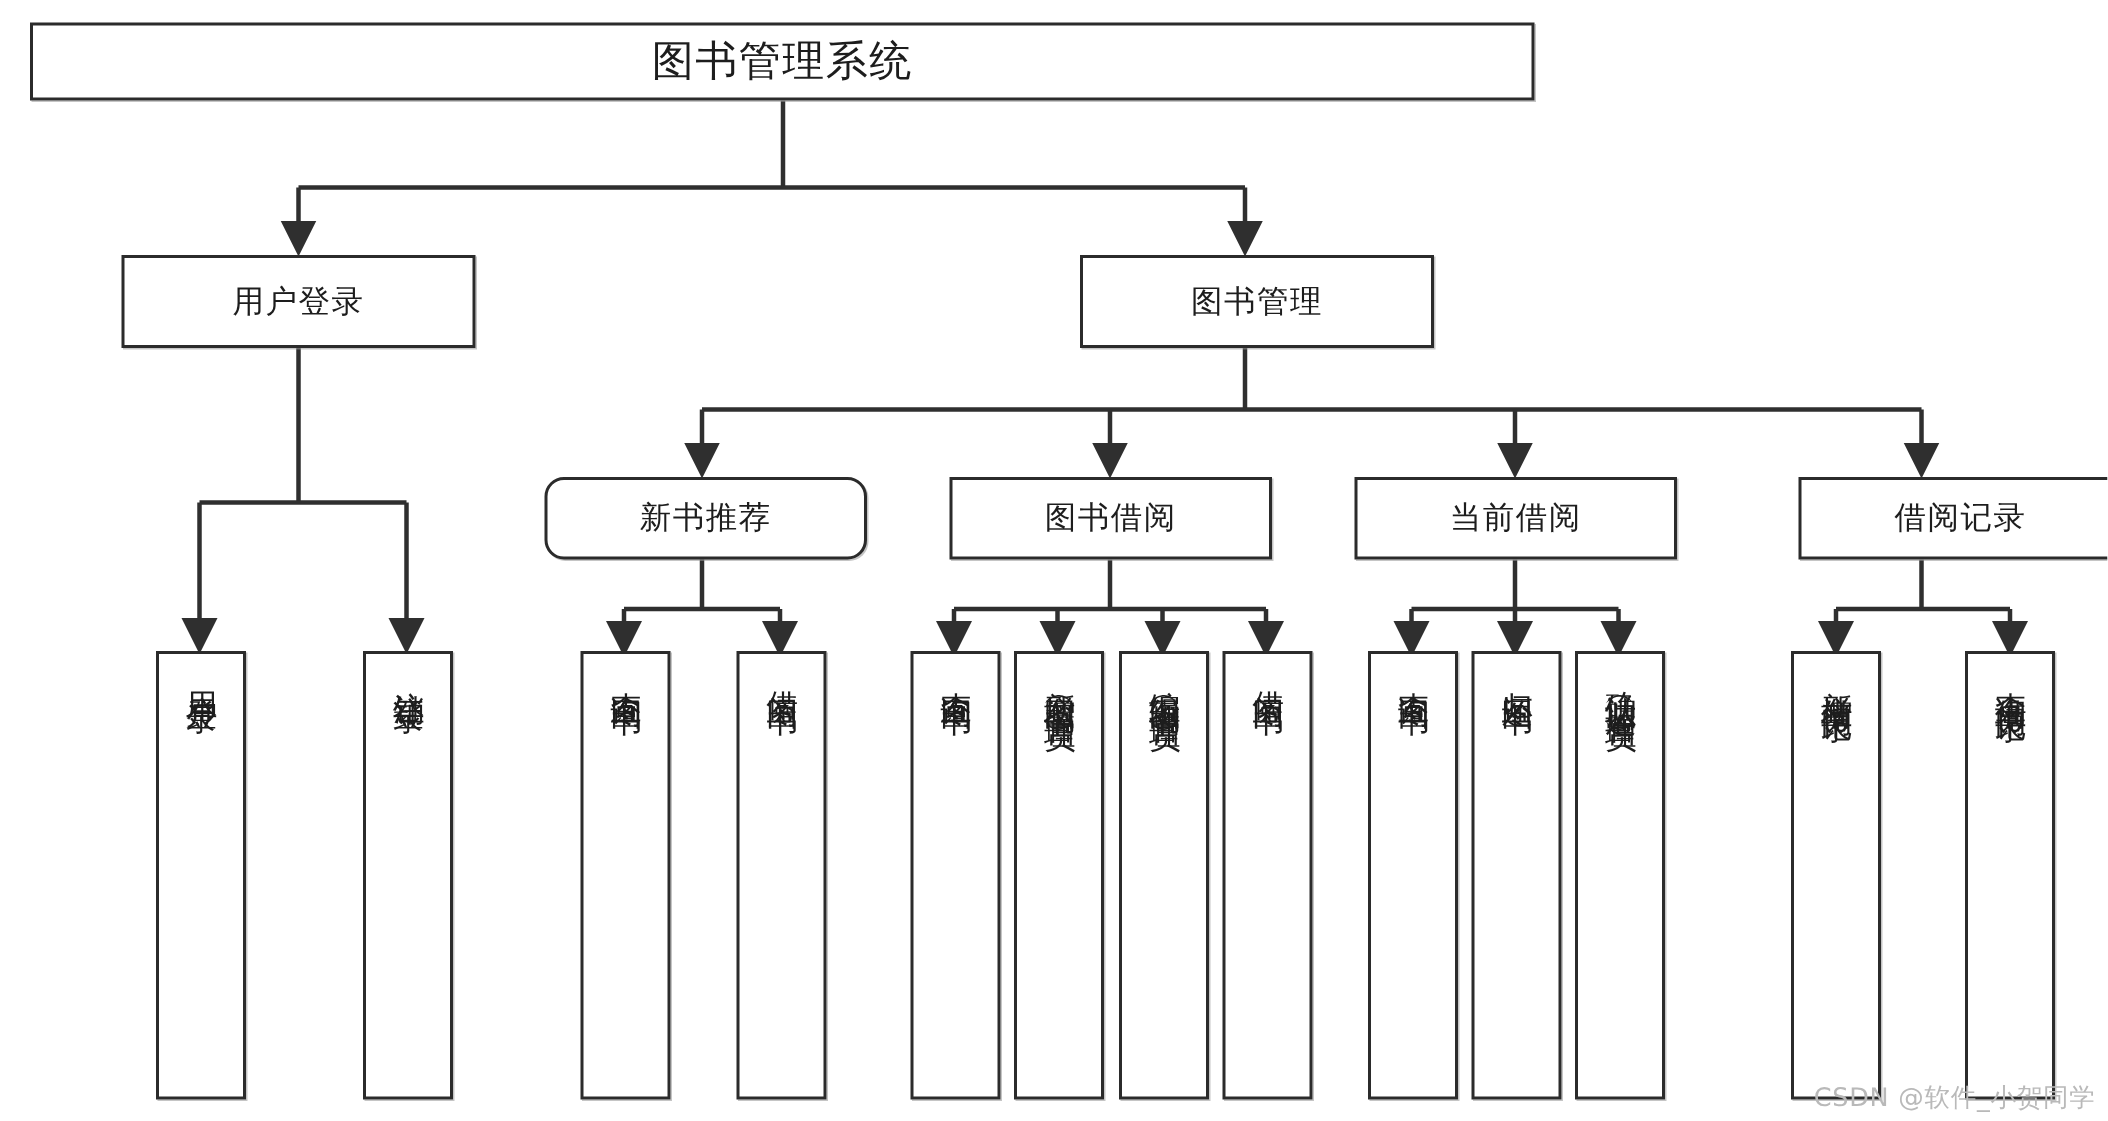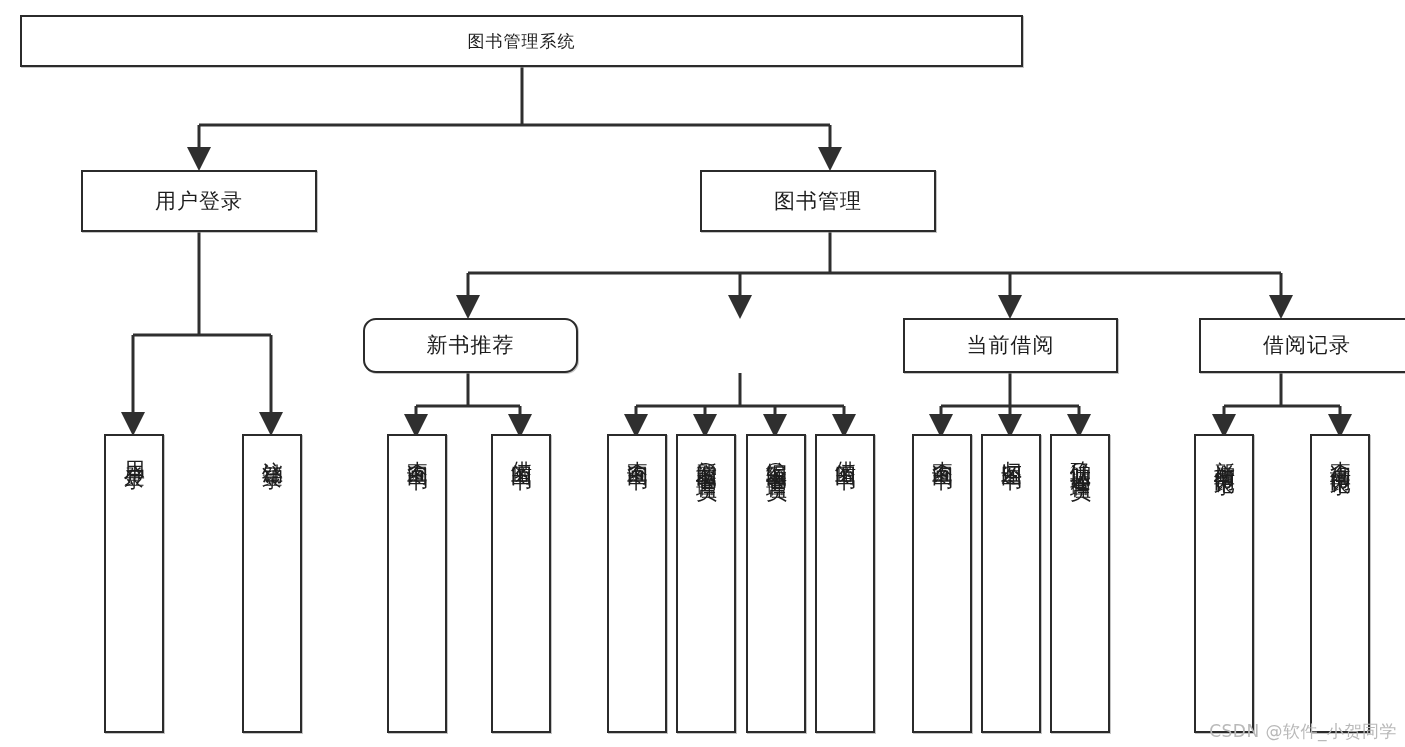--- a/index.html
+++ b/index.html
@@ -42,21 +42,21 @@
     text-align: center;
     line-height: 1.18;
     white-space: nowrap;
   }
   
   .node.h .label {
     font-size: 21px;
     letter-spacing: 1px;
   }
   .node.root .label {
-    font-size: 17px;
+    font-size: 28px;
     letter-spacing: 1px;
   }
   
   .node.v {
     align-items: flex-start;
     justify-content: center;
     padding-top: 8px;
   }
   .node.v .label {
     writing-mode: vertical-rl;
@@ -133,27 +133,30 @@
     </g>
   </svg>
 
   <div class="node h root" style="left:20px; top:15px; width:1003px; height:52px;">
     <span class="label">图书管理系统</span>
   </div>
 
   <div class="node h" style="left:81px; top:170px; width:236px; height:62px;">
     <span class="label">用户登录</span>
   </div>
-  <div class="node h" style="left:700px; top:170px; width:236px; height:62px;">
+  <div class="node h" style="left:720px; top:170px; width:236px; height:62px;">
     <span class="label">图书管理</span>
   </div>
 
   <div class="node h" style="left:363px; top:318px; width:215px; height:55px;border-radius:13px;">
     <span class="label">新书推荐</span>
   </div>
+  <div class="node h" style="left:633px; top:318px; width:215px; height:55px;">
+    <span class="label">图书借阅</span>
+  </div>
   <div class="node h" style="left:903px; top:318px; width:215px; height:55px;font-family:Liberation Serif, serif;">
     <span class="label">当前借阅</span>
   </div>
   <div class="node h" style="left:1172px; top:318px; width:216px; height:55px;margin-left:27px;">
     <span class="label">借阅记录</span>
   </div>
 
   <div class="node v" style="left:104px; top:434px; width:60px; height:299px;">
     <span class="label">用户登录</span>
   </div>

